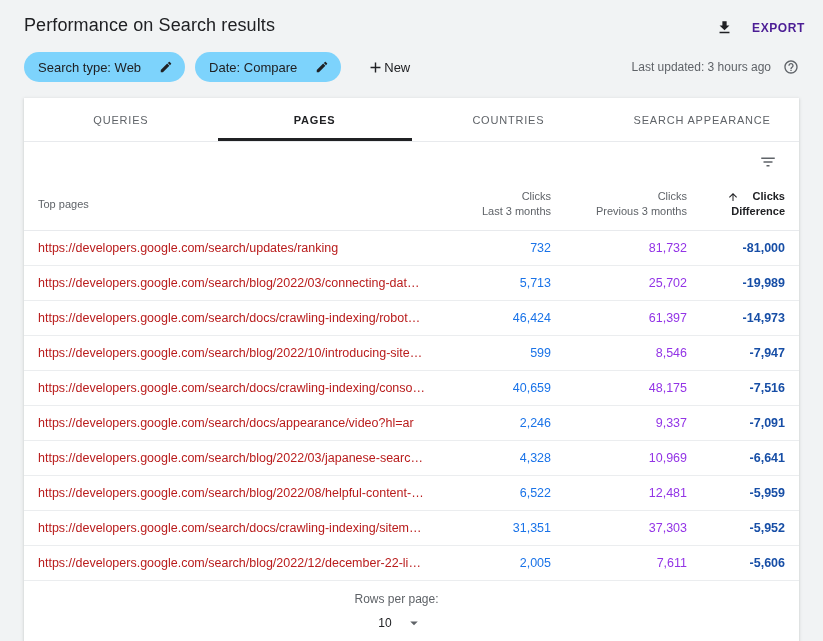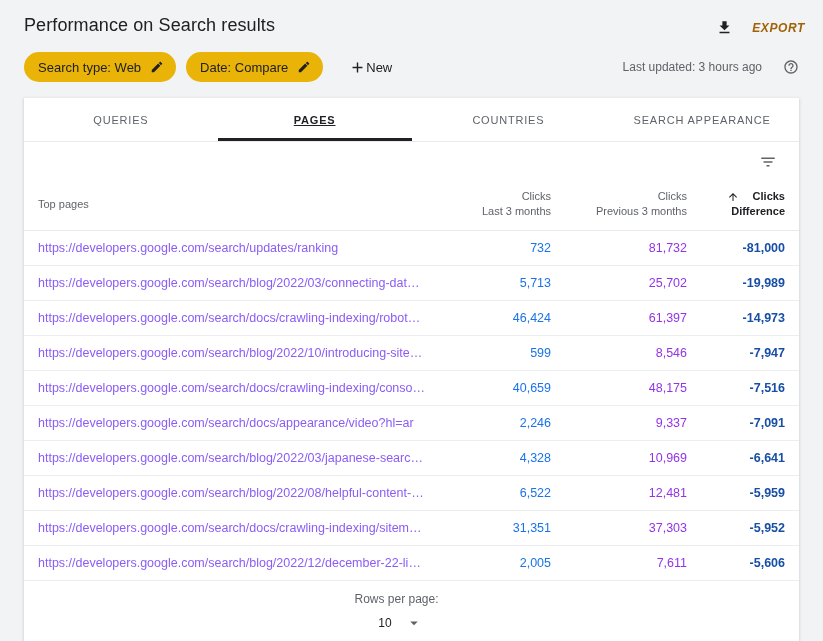--- a/index.html
+++ b/index.html
@@ -31,40 +31,39 @@
     display: flex;
     align-items: center;
     gap: 19px;
     background: none;
     border: none;
     padding: 4px 2px;
     font-family: inherit;
     font-size: 12px;
     font-weight: 700;
     letter-spacing: 0.6px;
-    color: #a16207;
-    cursor: pointer;
-    font-style: italic;
+    color: #4c1d95;
+    cursor: pointer;
   }
   .export-btn svg { fill: #202124; }
 
   
   .filter-bar {
     display: flex;
     align-items: center;
     padding: 6px 24px 0 24px;
     gap: 10px;
   }
   .chip {
     display: flex;
     align-items: center;
-    gap: 9px;
+    gap: 18px;
     height: 30px;
     padding: 0 12px 0 14px;
-    background: #eab308;
+    background: #7dd3fc;
     border-radius: 16px;
     font-size: 13px;
     color: #202124;
     cursor: pointer;
     white-space: nowrap;
   }
   .chip svg { fill: #202124; }
   .new-filter-btn {
     display: flex;
     align-items: center;
@@ -77,21 +76,21 @@
     font-size: 13px;
     font-weight: 500;
     color: #202124;
     cursor: pointer;
   }
   .new-filter-btn svg { fill: #202124; }
   .updated-wrap {
     margin-left: auto;
     display: flex;
     align-items: center;
-    gap: 21px;
+    gap: 12px;
     color: #5f6368;
     font-size: 12px;
   }
   .help-icon { cursor: pointer; }
   .help-icon svg { fill: #5f6368; }
 
   
   .card {
     margin: 16px 24px 24px 24px;
     background: #ffffff;
@@ -115,21 +114,20 @@
     color: #5f6368;
     text-transform: uppercase;
     border-bottom: 3px solid transparent;
     cursor: pointer;
     white-space: nowrap;
   }
   .tab.active {
     color: #202124;
     font-weight: 700;
     border-bottom-color: #202124;
-    text-decoration: underline;
   }
 
   
   .toolbar-row {
     display: flex;
     align-items: center;
     justify-content: flex-end;
     padding: 9px 20px 4px 20px;
   }
   .filter-icon { cursor: pointer; padding: 2px; }
@@ -163,21 +161,21 @@
 
   tbody td {
     border-bottom: 1px solid #ebedef;
     padding: 10px 0;
     font-size: 12.5px;
     height: 35px;
   }
   td.col-url {
     padding-left: 14px;
     padding-right: 10px;
-    color: #8b5cf6;
+    color: #b91c1c;
     overflow: hidden;
     white-space: nowrap;
     text-overflow: ellipsis;
   }
   td.clicks-last { color: var(--accent-blue, #1a73e8); }
   td.clicks-prev { color: var(--previous-purple, #9334e6); }
   td.col-diff    { color: var(--difference-navy, #174ea6); font-weight: 700; }
 
   
   .table-footer {

